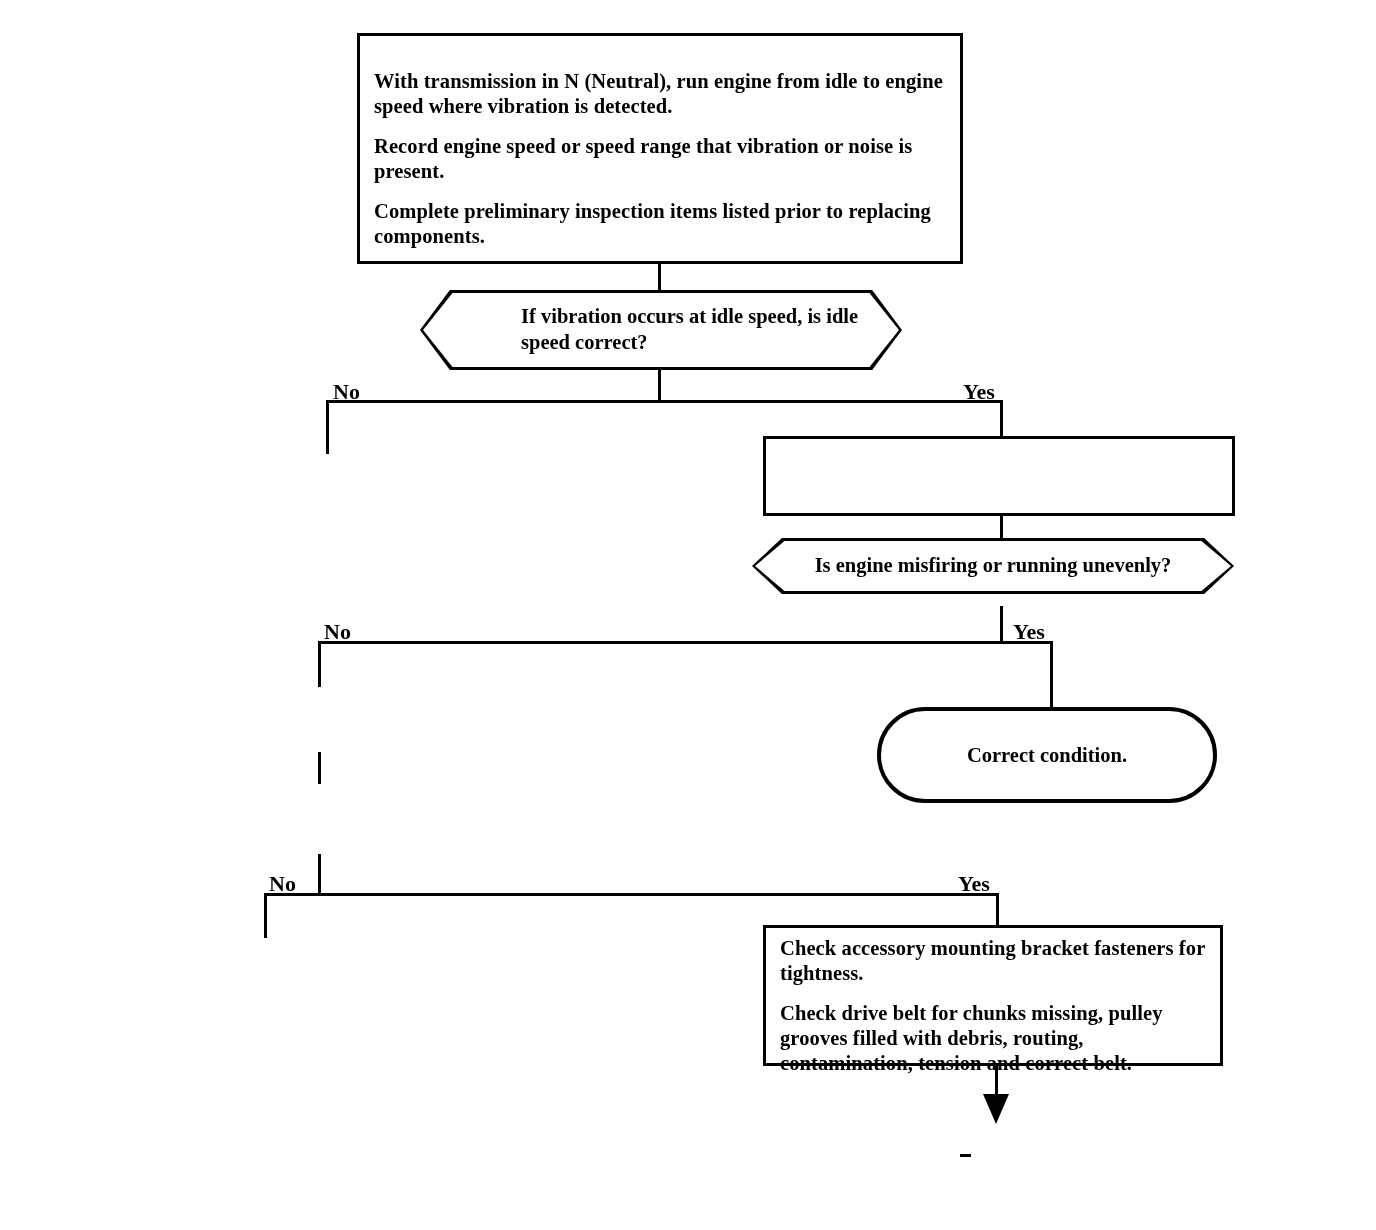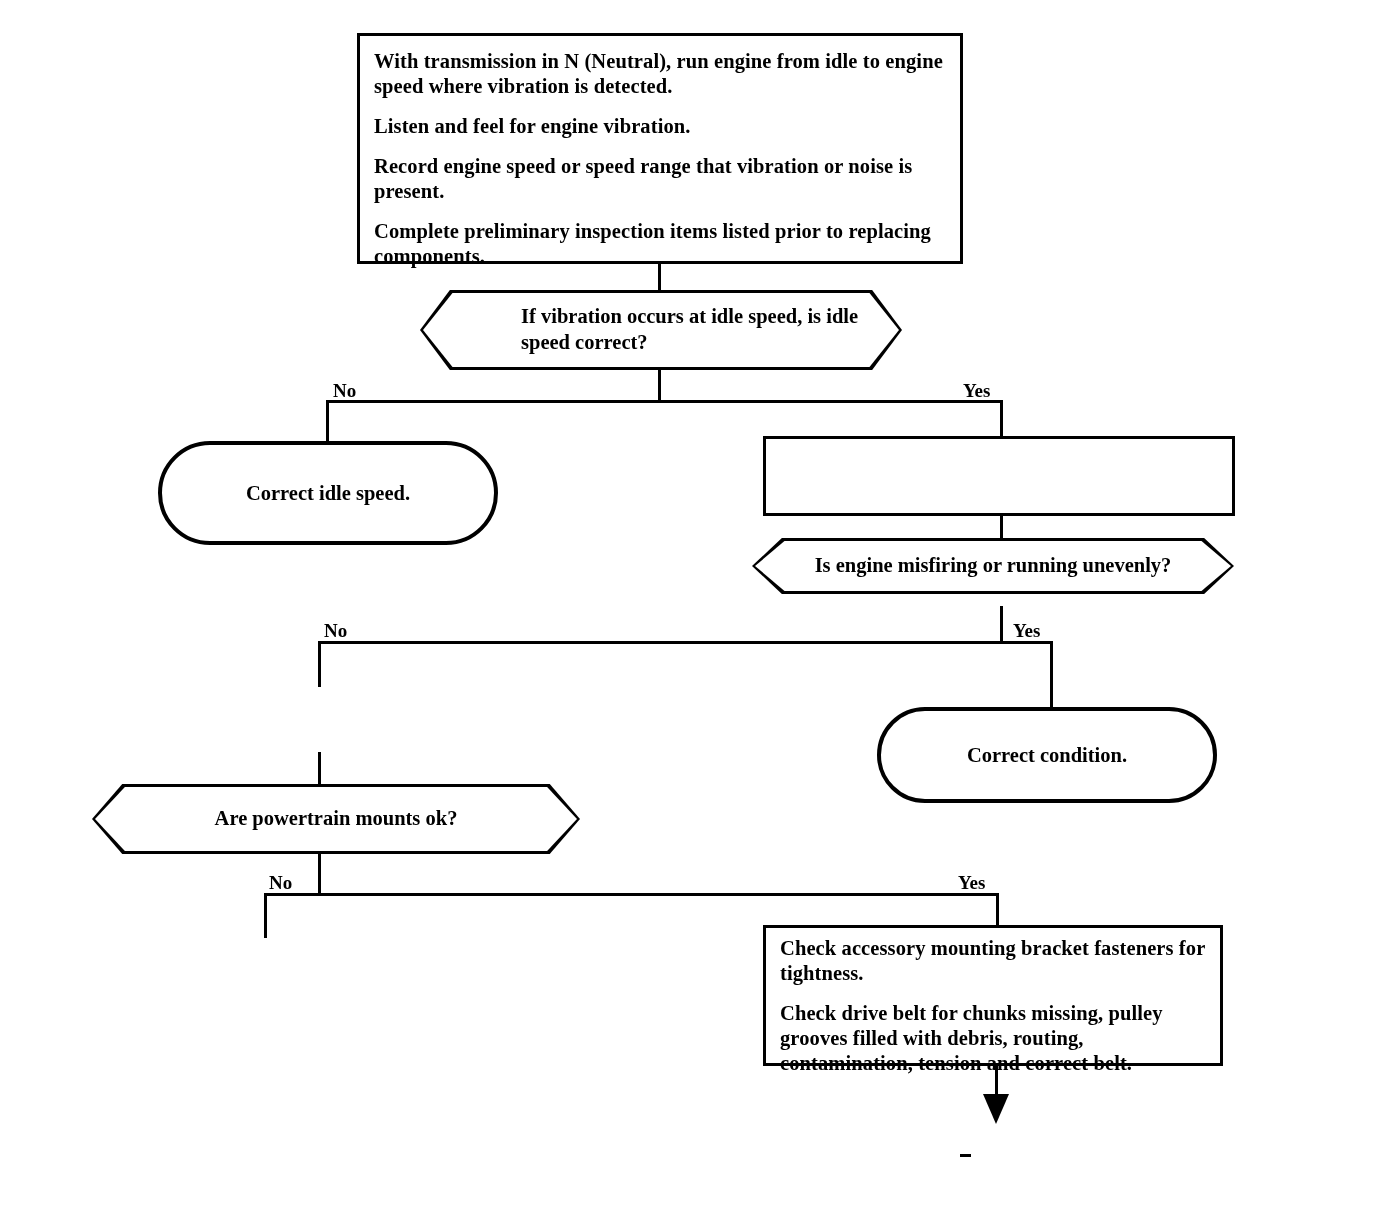--- a/index.html
+++ b/index.html
@@ -94,21 +94,21 @@
   
   .conn {
     position: absolute;
     background: #000000;
   }
   .conn.v { width: 3px; }
   .conn.h { height: 3px; }
   
   .branch-label {
     position: absolute;
-    font-size: 19px;
+    font-size: 22px;
     font-weight: 700;
     line-height: 1;
     white-space: nowrap;
     font-family: Liberation Serif, serif;
   }
   
   .arrow-head {
     position: absolute;
     width: 0;
     height: 0;
@@ -123,44 +123,40 @@
     background: #000000;
   }
 </style>
 </head>
 <body>
 
 <div id="flowchart-root">
 
   <div class="node box" style="left:357px; top:33px; width:606px; height:231px;">
     <div class="para">With transmission in N (Neutral), run engine from idle to engine speed where vibration is detected.</div>
-    <div class="para">Listen and feel for engine vibration.</div>
     <div class="para">Record engine speed or speed range that vibration or noise is present.</div>
     <div class="para">Complete preliminary inspection items listed prior to replacing components.</div>
   </div>
 
   <div class="conn v" style="left:658px; top:264px; height:26px;"></div>
 
   <div class="node hex" style="left:420px; top:290px; width:482px; height:80px;">
     <div class="hex-inner">
       <div class="line">If vibration occurs at idle speed, is idle speed correct?</div>
     </div>
   </div>
 
   <div class="conn v" style="left:658px; top:370px; height:32px;"></div>
   <div class="conn h" style="left:326px; top:400px; width:677px;"></div>
   <div class="conn v" style="left:326px; top:400px; height:54px;"></div>
   <div class="conn v" style="left:1000px; top:400px; height:36px;"></div>
 
   <div class="branch-label" style="left:333px; top:381px;">No</div>
   <div class="branch-label" style="left:963px; top:381px;">Yes</div>
 
-  <div class="node pill" style="left:158px; top:441px; width:340px; height:104px;">
-    <div class="line">Correct idle speed.</div>
-  </div>
 
   <div class="node box empty-box" style="left:763px; top:436px; width:472px; height:80px;">
     <div class="line"></div>
   </div>
 
   <div class="conn v" style="left:1000px; top:516px; height:22px;"></div>
 
   <div class="node hex centered" style="left:752px; top:538px; width:482px; height:56px;">
     <div class="hex-inner">
       <div class="line">Is engine misfiring or running unevenly?</div>
@@ -175,25 +171,20 @@
   <div class="branch-label" style="left:324px; top:621px;">No</div>
   <div class="branch-label" style="left:1013px; top:621px;">Yes</div>
 
   <div class="node pill" style="left:877px; top:707px; width:340px; height:96px;">
     <div class="line">Correct condition.</div>
   </div>
 
 
   <div class="conn v" style="left:318px; top:752px; height:32px;"></div>
 
-  <div class="node hex centered" style="left:92px; top:784px; width:488px; height:70px;">
-    <div class="hex-inner">
-      <div class="line">Are powertrain mounts ok?</div>
-    </div>
-  </div>
 
   <div class="conn v" style="left:318px; top:854px; height:41px;"></div>
   <div class="conn h" style="left:264px; top:893px; width:735px;"></div>
   <div class="conn v" style="left:264px; top:893px; height:45px;"></div>
   <div class="conn v" style="left:996px; top:893px; height:32px;"></div>
 
   <div class="branch-label" style="left:269px; top:873px;">No</div>
   <div class="branch-label" style="left:958px; top:873px;">Yes</div>
 
 

